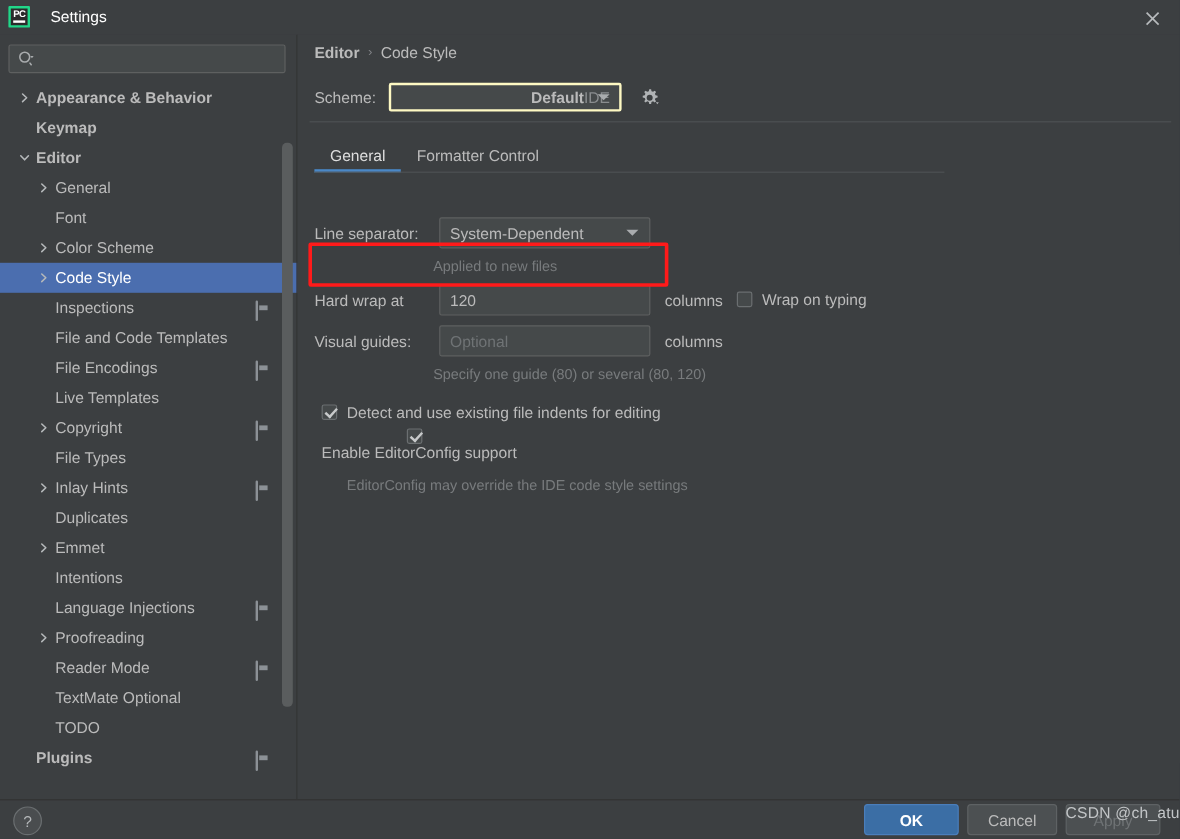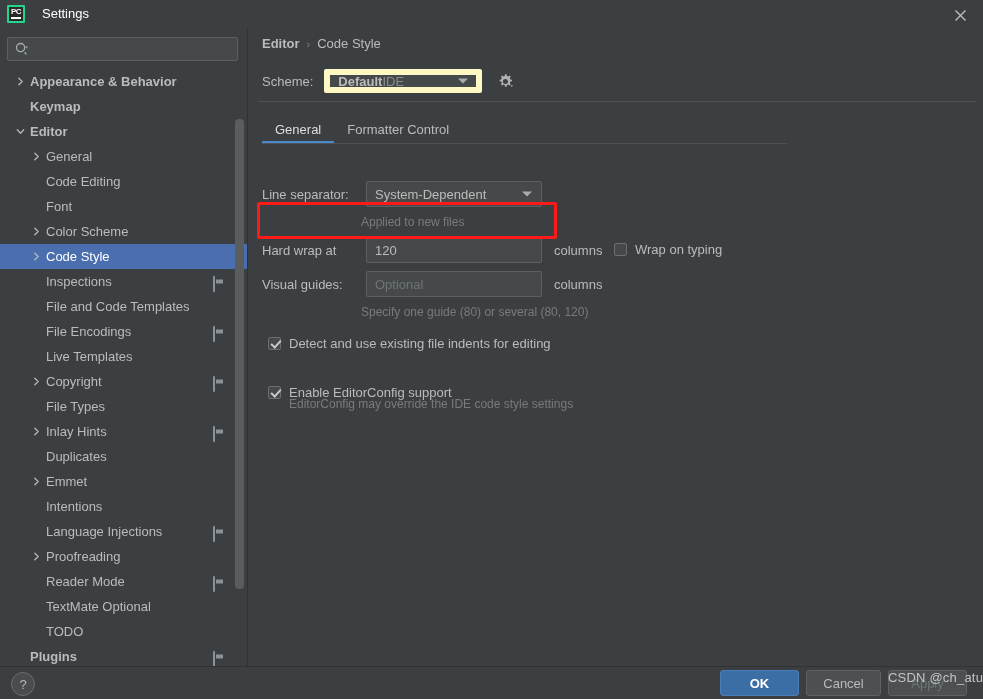--- a/index.html
+++ b/index.html
@@ -145,27 +145,28 @@
   .breadcrumb .crumb.last { color: #bbbbbb; font-weight: normal; }
   .breadcrumb .sep { color: #808386; margin: 0 7px; font-size: 11px; }
 
   .scheme-row {
     position: absolute; left: 14px; top: 40px;
     display: flex; align-items: center;
   }
   .scheme-label { font-size: 13px; color: #bbbbbb; margin-right: 11px; }
   .combo {
     position: relative;
-    width: 158px; height: 24px;
+    width: 194px; height: 24px;
     background: #45494a;
-    border: 6px solid #fef9c3;
+    border: 2px solid #fef9c3;
     border-radius: 2px;
     display: flex; align-items: center;
     padding: 0 8px;
     cursor: default;
+    justify-content: flex-end;
   }
   .combo .val { font-size: 13px; font-weight: bold; color: #bbbbbb; }
   .combo .sub { font-size: 13px; color: #8a8d8f; margin-left: 0; }
   .combo .caret {
     position: absolute; right: 8px; top: 50%; transform: translateY(-50%);
     width: 0; height: 0;
     border-left: 5px solid transparent;
     border-right: 5px solid transparent;
     border-top: 5px solid #a9acae;
   }
@@ -367,28 +368,20 @@
           </span>
           <span class="lbl">Editor</span>
         </div>
         <div class="tree-item indent-1">
           <span class="arrow">
             <svg width="9" height="9" viewBox="0 0 9 9">
               <path d="M2.8 1.3 L6.2 4.5 L2.8 7.7" fill="none" stroke="#b5b8ba" stroke-width="1.3" stroke-linecap="round" stroke-linejoin="round"></path>
             </svg>
           </span>
           <span class="lbl">General</span>
-        </div>
-        <div class="tree-item indent-1">
-          <span class="arrow none">
-            <svg width="9" height="9" viewBox="0 0 9 9">
-              <path d="M2.8 1.3 L6.2 4.5 L2.8 7.7" fill="none" stroke="#b5b8ba" stroke-width="1.3" stroke-linecap="round" stroke-linejoin="round"></path>
-            </svg>
-          </span>
-          <span class="lbl">Code Editing</span>
         </div>
         <div class="tree-item indent-1">
           <span class="arrow none">
             <svg width="9" height="9" viewBox="0 0 9 9">
               <path d="M2.8 1.3 L6.2 4.5 L2.8 7.7" fill="none" stroke="#b5b8ba" stroke-width="1.3" stroke-linecap="round" stroke-linejoin="round"></path>
             </svg>
           </span>
           <span class="lbl">Font</span>
         </div>
         <div class="tree-item indent-1">
@@ -607,21 +600,21 @@
       <span>Optional</span>
     </div>
     <div class="form-label" style="left:306px; top:248px;">columns</div>
     <div class="hint" style="left:113px; top:276px;">Specify one guide (80) or several (80, 120)</div>
 
     <div class="cb-row" style="left:20px; top:307px;">
       <span class="cbox checked"></span>
       <span>Detect and use existing file indents for editing</span>
     </div>
 
-    <div class="cb-row" style="left:20px; top:356px;">
+    <div class="cb-row" style="left:20px; top:328px;flex-direction:column;">
       <span class="cbox checked"></span>
       <span>Enable EditorConfig support</span>
     </div>
     <div class="hint" style="left:41px; top:368px;">EditorConfig may override the IDE code style settings</div>
   </div>
 
   <div class="redbox"></div>
 
   <div class="footer">
     <div class="help-btn">?</div>

